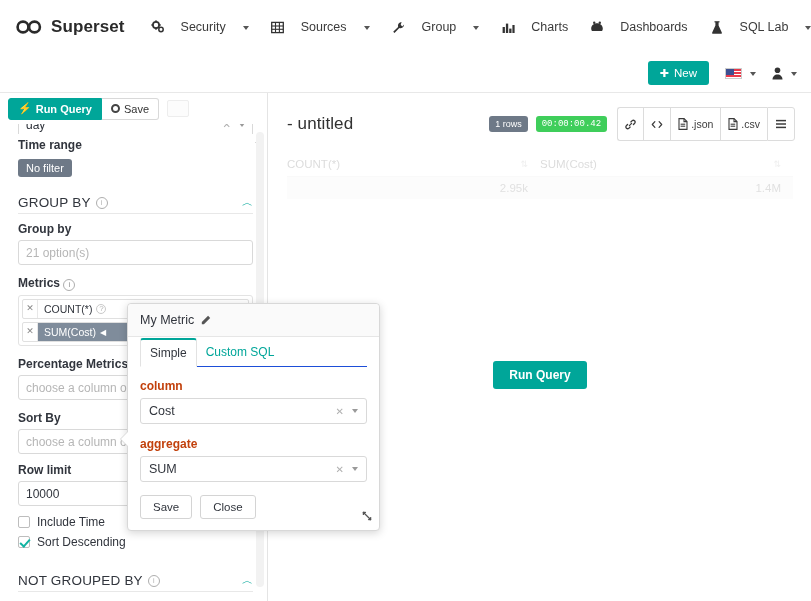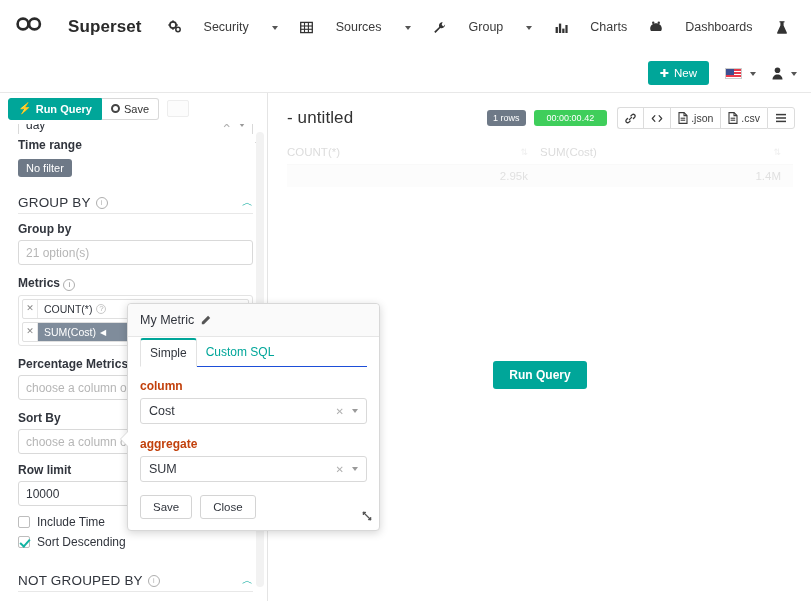--- a/index.html
+++ b/index.html
@@ -21,22 +21,22 @@
   .navbar {
     height: 54px;
     background: #ffffff;
     display: flex;
     align-items: center;
     padding: 0 16px;
     box-sizing: border-box;
   }
   .brand {
     display: flex;
-    align-items: flex-start;
-    gap: 26px;
+    align-items: center;
+    gap: 9px;
     margin-right: 26px;
   }
   .brand-logo {
     font-size: 19px;
     letter-spacing: -2px;
     color: #20a7c9;
     line-height: 1;
   }
   .brand-logo svg { display: block; }
   .brand-name {
@@ -46,21 +46,21 @@
     letter-spacing: .1px;
   }
   .nav-items {
     display: flex;
     align-items: center;
     gap: 22px;
   }
   .nav-item {
     display: flex;
     align-items: center;
-    gap: 22px;
+    gap: 16px;
     font-size: 12.5px;
     color: #3b3b3b;
     cursor: pointer;
     white-space: nowrap;
   }
   .nav-ico {
     display: inline-flex;
     align-items: center;
     justify-content: center;
     width: 14px;
@@ -416,33 +416,33 @@
     background: #6e7987;
     color: #fff;
     font-size: 9px;
     padding: 3px 6px;
     border-radius: 3px;
   }
   .badge-time {
     background: #3fce5b;
     color: #fff;
     font-size: 9px;
-    padding: 3px 13px;
+    padding: 3px 6px;
     border-radius: 3px;
-    font-family: Liberation Sans, sans-serif;
+    font-family: Liberation Mono, monospace;
   }
   .btn-group {
     display: flex;
     margin-left: 2px;
   }
   .bg-btn {
     border: 1px solid #dcdcdc;
     border-right: none;
     background: #fff;
-    height: 22px;
+    height: 34px;
     display: flex;
     align-items: center;
     gap: 3px;
     padding: 0 7px;
     font-size: 10.5px;
     color: #3b3b3b;
     cursor: pointer;
     box-sizing: border-box;
   }
   .bg-btn:first-child { border-radius: 3px 0 0 3px; }

